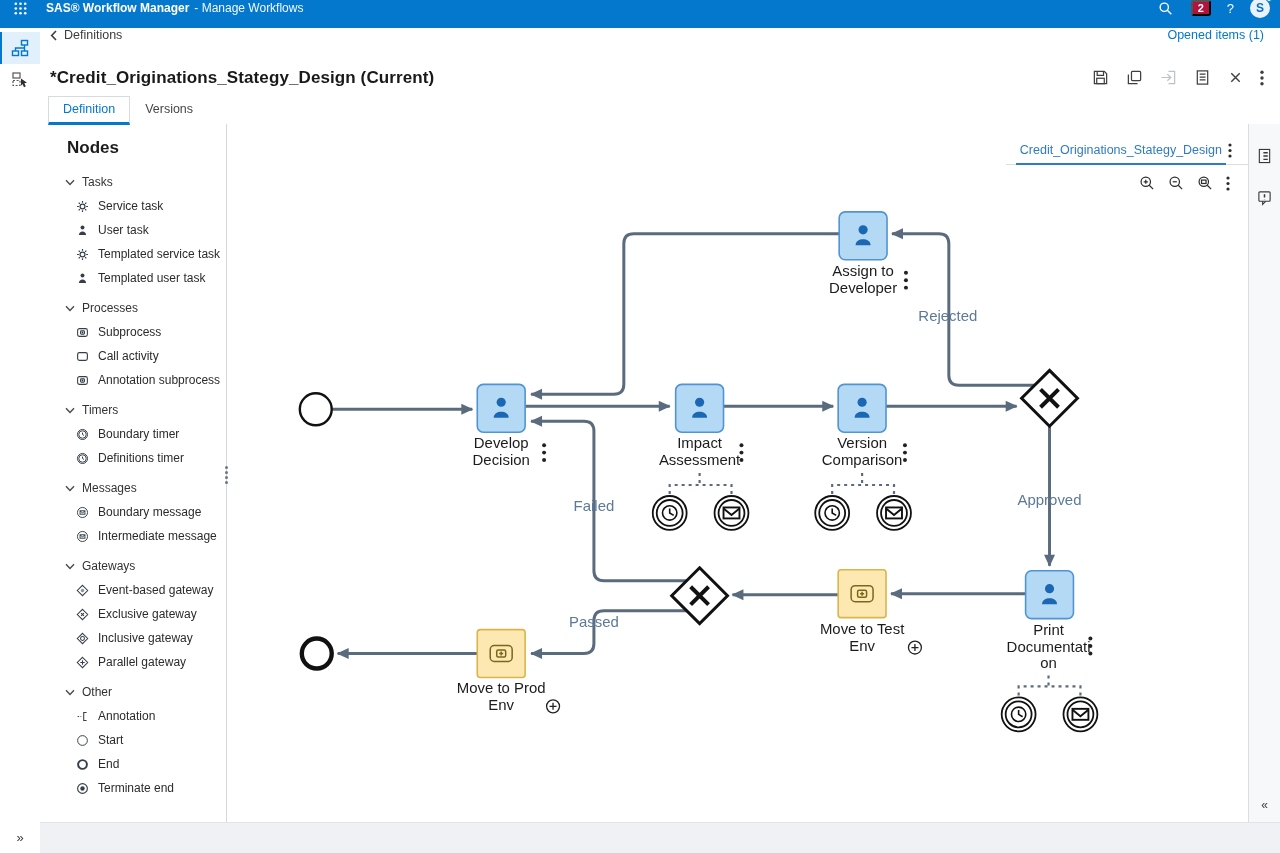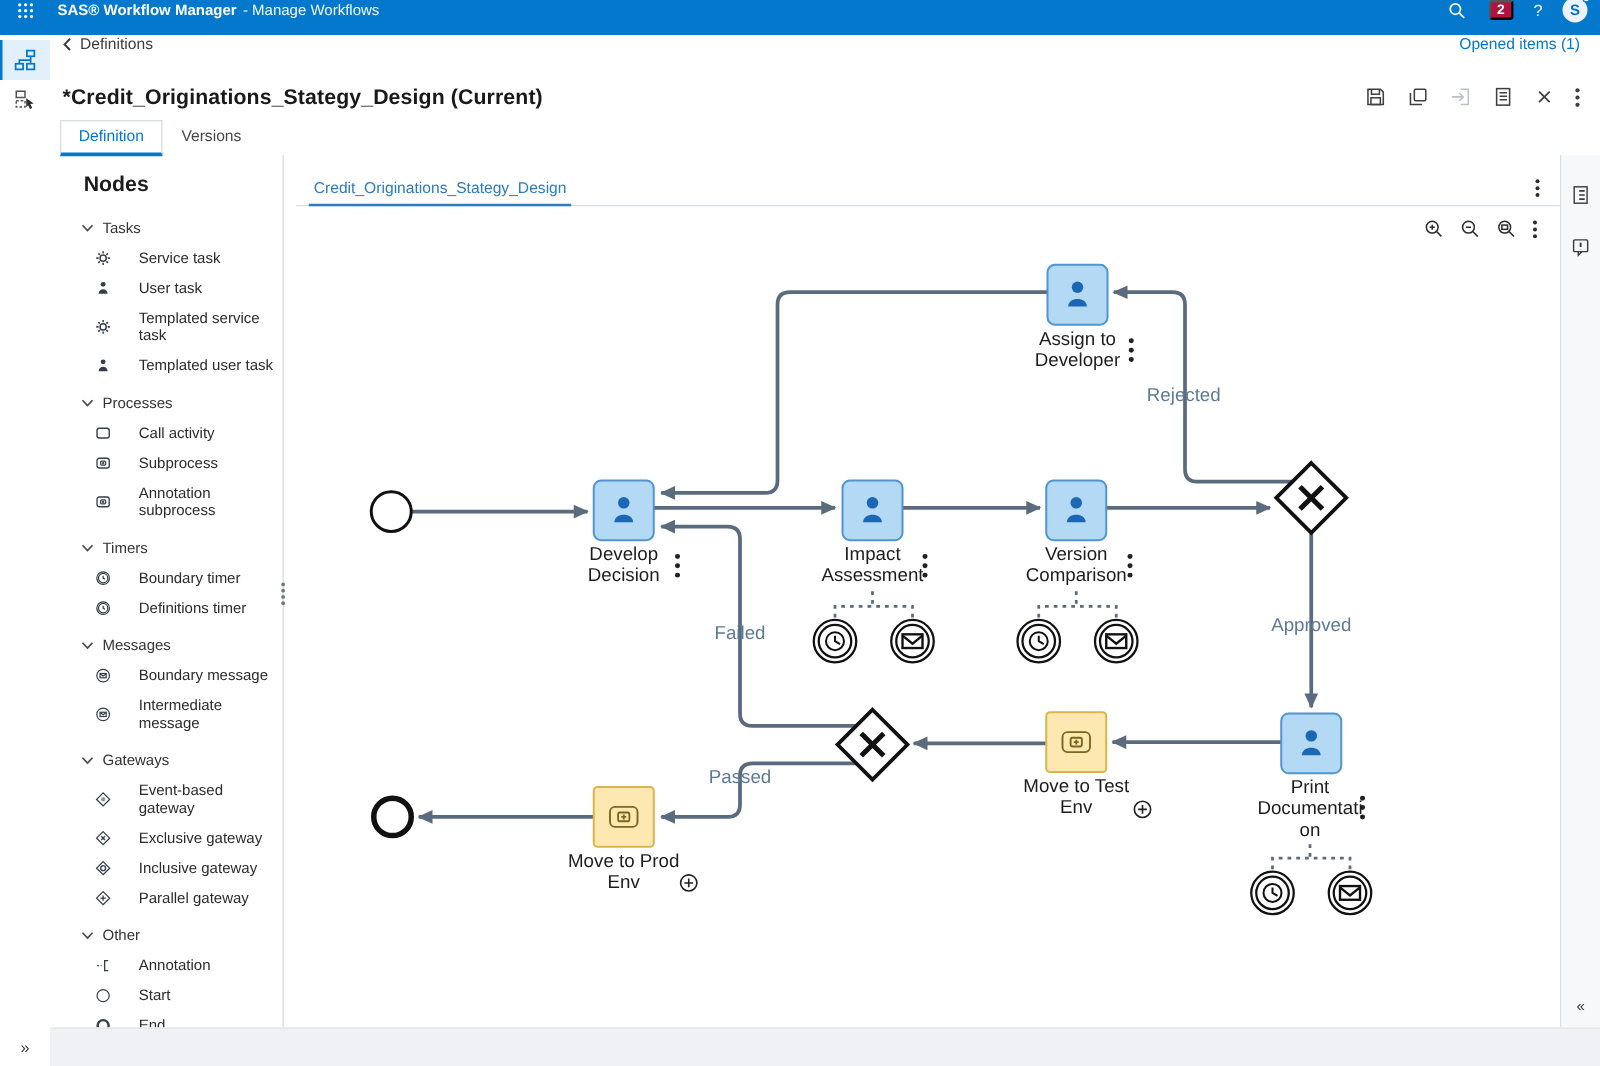--- a/index.html
+++ b/index.html
@@ -56,32 +56,32 @@
   .tab.active { color:#0378cd; border-color:#d6dbdf; border-bottom:3px solid #0378cd; background:#fff; }
 
   .main-row { flex:1; display:flex; min-height:0; }
 
   
   .nodes-panel { flex:0 0 186px; overflow:hidden; padding-top:10px; }
   .nodes-title { font-size:17px; font-weight:bold; color:#1c1c1c; padding:4px 0 6px 27px; }
   .tree-section { display:flex; align-items:center; gap:7px; padding:5px 0 5px 25px;
     font-size:12px; color:#333; cursor:pointer; margin-top:6px; }
   .tree-section svg { color:#4a4a4a; }
-  .tree-item { display:flex; align-items:center; gap:22px; padding:5px 0 5px 36px; font-size:12px;
+  .tree-item { display:flex; align-items:center; gap:9px; padding:5px 0 5px 36px; font-size:12px;
     color:#2b2b2b; cursor:pointer; }
   .tree-item .ti { width:13px; height:13px; color:#353f49; display:flex; }
   .tree-item .ti svg { width:13px; height:13px; }
 
   .panel-divider { flex:0 0 1px; background:#d4d9de; position:relative; }
   .divider-handle { position:absolute; left:-3px; top:342px; width:7px; height:20px; border:none;
     background:none; cursor:col-resize; display:flex; flex-direction:column; align-items:center; gap:2px; padding:0; }
   .divider-handle i { width:3px; height:3px; border-radius:50%; background:#6a7682; display:block; }
 
   
-  .canvas-col { flex:1; display:flex; flex-direction:column; min-width:0; padding:15px 0 0 10px; }
+  .canvas-col { flex:1; display:flex; flex-direction:column; min-width:0; padding:15px 0 0 10px;align-items:flex-end; }
   .canvas-tabbar { height:26px; flex:0 0 26px; border-bottom:1px solid #d9dee3; display:flex;
     align-items:flex-end; }
   .canvas-tab { font-size:12.5px; color:#2e7bc0; padding:3px 4px 6px 4px; margin-left:10px;
     border:none; background:none; border-bottom:2px solid #2e7bc0; cursor:pointer; margin-bottom:-1px; }
   .canvas-tab-menu { margin-left:auto; margin-right:14px; margin-bottom:4px; }
   .canvas-body { flex:1; position:relative; min-height:0; }
   .zoom-toolbar { position:absolute; top:8px; right:16px; display:flex; gap:9px; align-items:center; z-index:2; }
   .zoom-toolbar .icon-btn { color:#2c2c2c; }
   .diagram-svg { width:100%; height:100%; display:block; }
 
@@ -266,35 +266,35 @@
           </div>
 
           <div class="tree-section">
             <svg width="10" height="7" viewBox="0 0 10 7" fill="none" stroke="currentColor" stroke-width="1.4">
                 <path d="M1 1.2 L5 5.4 L9 1.2"></path>
               </svg>
             <span>Processes</span>
           </div>
           <div class="tree-item">
             <span class="ti">
-                <svg viewBox="0 0 16 16" fill="none" stroke="currentColor" stroke-width="1.4">
-                  <rect x="2" y="3.2" width="12" height="9.6" rx="2.2"></rect>
-                </svg>
-              </span>
-            <span>Call activity</span>
-          </div>
-          <div class="tree-item">
-            <span class="ti">
                 <svg viewBox="0 0 16 16" fill="none" stroke="currentColor" stroke-width="1.3">
                   <rect x="2" y="3.2" width="12" height="9.6" rx="2.2"></rect>
                   <rect x="5.6" y="6" width="4.8" height="4" rx="1"></rect>
                   <path d="M7 8 h2 M8 7 v2"></path>
                 </svg>
               </span>
             <span>Subprocess</span>
+          </div>
+          <div class="tree-item">
+            <span class="ti">
+                <svg viewBox="0 0 16 16" fill="none" stroke="currentColor" stroke-width="1.4">
+                  <rect x="2" y="3.2" width="12" height="9.6" rx="2.2"></rect>
+                </svg>
+              </span>
+            <span>Call activity</span>
           </div>
           <div class="tree-item">
             <span class="ti">
                 <svg viewBox="0 0 16 16" fill="none" stroke="currentColor" stroke-width="1.3">
                   <rect x="2" y="3.2" width="12" height="9.6" rx="2.2"></rect>
                   <rect x="5.6" y="6" width="4.8" height="4" rx="1"></rect>
                   <path d="M7 8 h2 M8 7 v2"></path>
                 </svg>
               </span>
             <span>Annotation subprocess</span>

